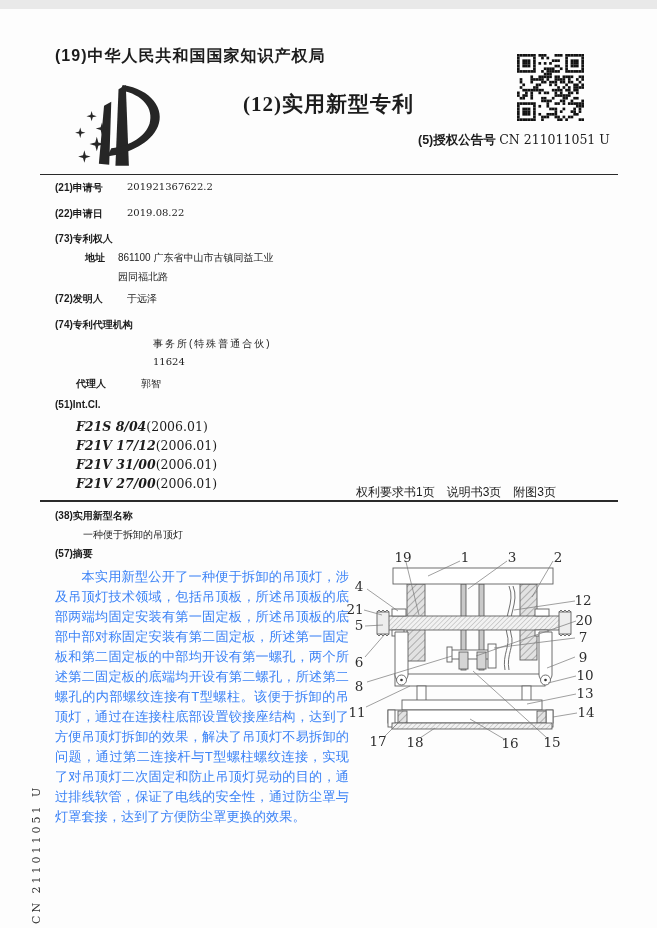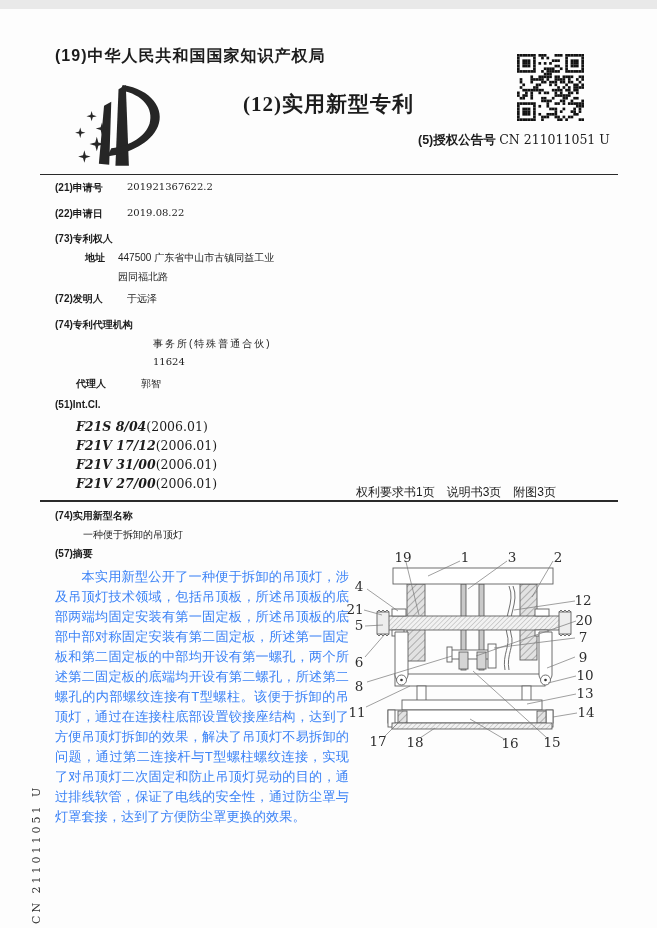--- a/index.html
+++ b/index.html
@@ -348,21 +348,21 @@
 
   <div class="abs fs13 b" style="left:55px;top:181px;">(21)申请号</div>
   <div class="abs fs13 serif" style="left:127px;top:181px;">201921367622.2</div>
 
   <div class="abs fs13 b" style="left:55px;top:207px;">(22)申请日</div>
   <div class="abs fs13 serif" style="left:127px;top:207px;">2019.08.22</div>
 
   <div class="abs fs13 b" style="left:55px;top:232px;">(73)专利权人</div>
 
   <div class="abs fs13 b" style="left:85px;top:251px;">地址</div>
-  <div class="abs fs13" style="left:118px;top:251px;">447500 广东省中山市古镇同益工业</div>
+  <div class="abs fs13" style="left:118px;top:251px;">861100 广东省中山市古镇同益工业</div>
   <div class="abs fs13" style="left:118px;top:270px;">园同福北路</div>
 
   <div class="abs fs13 b" style="left:55px;top:292px;">(72)发明人</div>
   <div class="abs fs13" style="left:127px;top:292px;">于远泽</div>
 
   <div class="abs fs13 b" style="left:55px;top:318px;">(74)专利代理机构</div>
   <div class="abs fs13 sp2" style="left:153px;top:337px;">事务所(特殊普通合伙)</div>
   <div class="abs fs13 serif" style="left:153px;top:356px;">11624</div>
 
   <div class="abs fs13 b" style="left:76px;top:377px;">代理人</div>
@@ -380,21 +380,21 @@
     <span class="serif ital">F21V 31/00</span><span class="serif">(2006.01)</span>
   </div>
   <div class="abs fs12" style="left:76px;top:476px;">
     <span class="serif ital">F21V 27/00</span><span class="serif">(2006.01)</span>
   </div>
 
   <div class="abs pages" style="right:101px;top:484px;">权利要求书1页　说明书3页　附图3页</div>
 
   <div class="rule" style="left:40px;top:500px;width:578px;height:2px;"></div>
 
-  <div class="abs fs13 b" style="left:55px;top:509px;">(74)实用新型名称</div>
+  <div class="abs fs13 b" style="left:55px;top:509px;">(38)实用新型名称</div>
   <div class="abs fs13" style="left:83px;top:528px;">一种便于拆卸的吊顶灯</div>
   <div class="abs fs13 b" style="left:55px;top:547px;">(57)摘要</div>
   <div class="abstract">本实用新型公开了一种便于拆卸的吊顶灯，涉及吊顶灯技术领域，包括吊顶板，所述吊顶板的底部两端均固定安装有第一固定板，所述吊顶板的底部中部对称固定安装有第二固定板，所述第一固定板和第二固定板的中部均开设有第一螺孔，两个所述第二固定板的底端均开设有第二螺孔，所述第二螺孔的内部螺纹连接有T型螺柱。该便于拆卸的吊顶灯，通过在连接柱底部设置铰接座结构，达到了方便吊顶灯拆卸的效果，解决了吊顶灯不易拆卸的问题，通过第二连接杆与T型螺柱螺纹连接，实现了对吊顶灯二次固定和防止吊顶灯晃动的目的，通过排线软管，保证了电线的安全性，通过防尘罩与灯罩套接，达到了方便防尘罩更换的效果。</div>
 
   <svg class="abs" style="left:340px;top:540px;" width="320" height="222" viewBox="0 0 320 222">
     <defs>
       <pattern id="hatchA" width="5" height="5" patternUnits="userSpaceOnUse" patternTransform="rotate(45)">
         <rect width="5" height="5" fill="#e2e2e2"></rect>
         <line x1="0" y1="0" x2="0" y2="5" stroke="#8a8a8a" stroke-width="1.2"></line>
       </pattern>

